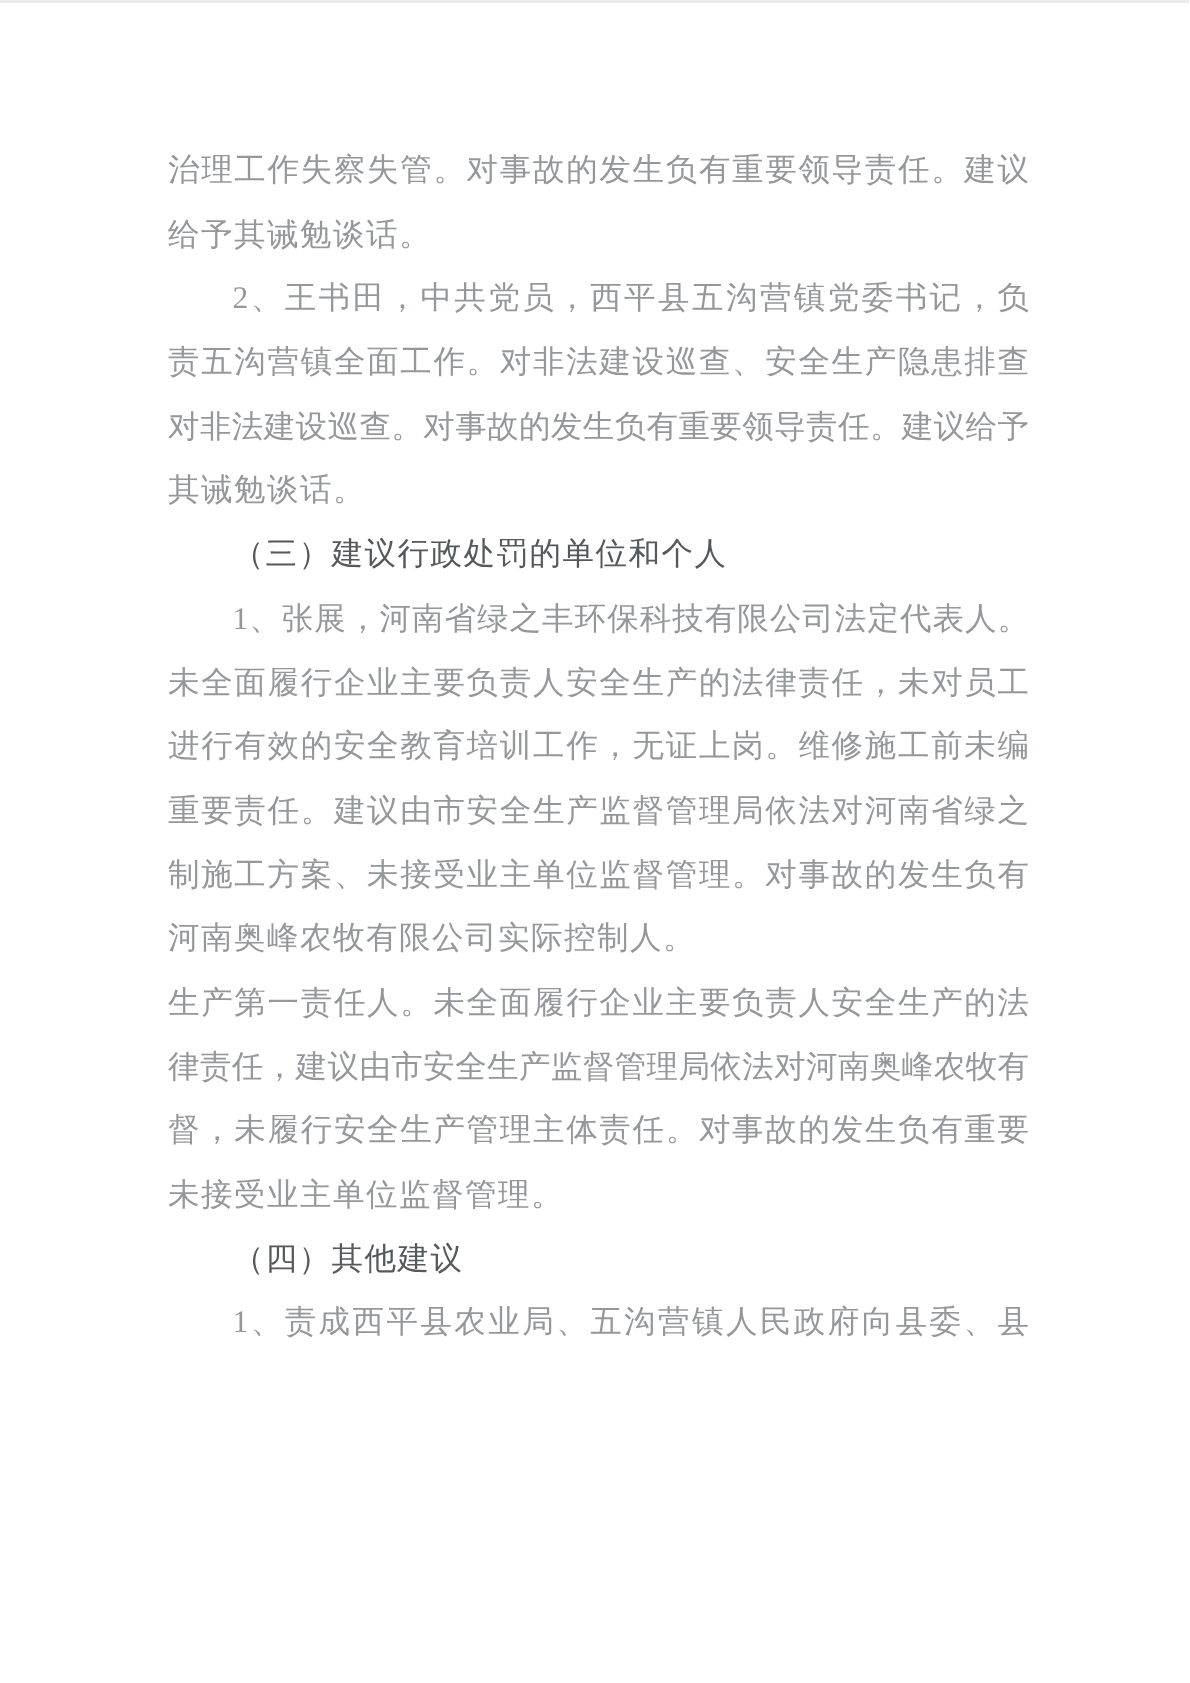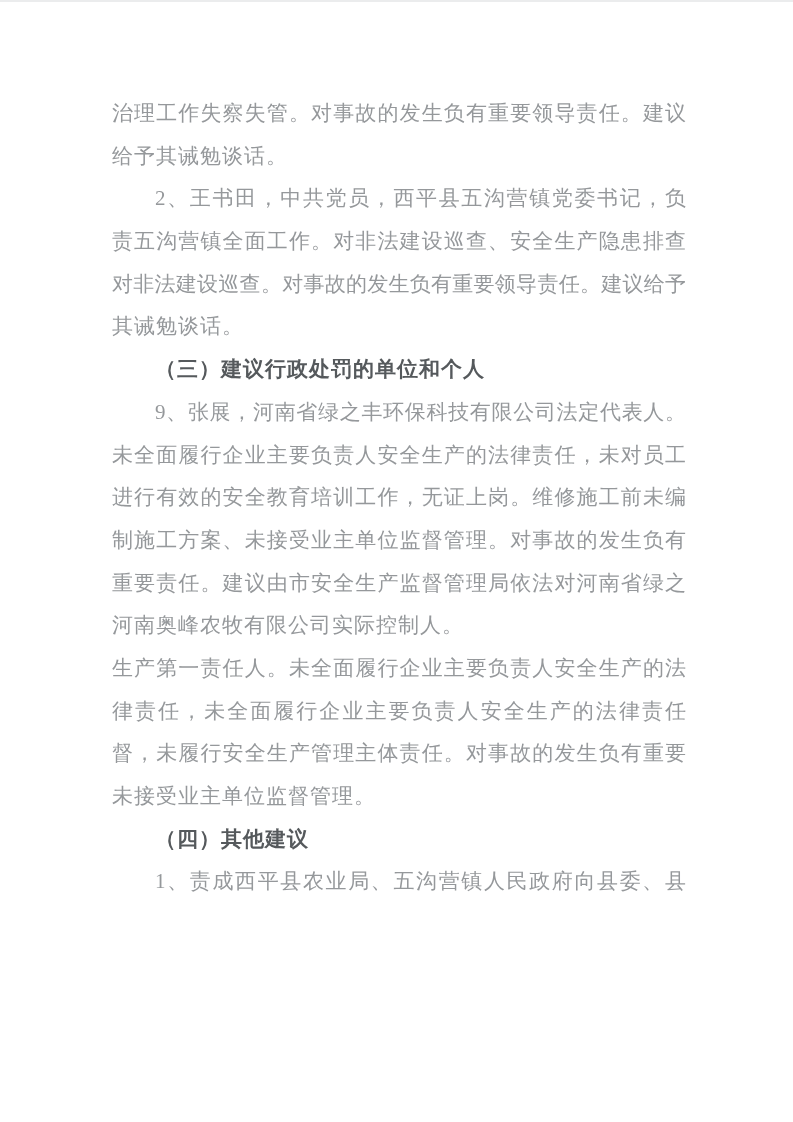--- a/index.html
+++ b/index.html
@@ -42,21 +42,21 @@
   
   .line.fill {
     text-align: justify;
     text-align-last: justify;
     letter-spacing: 0;
   }
   .line.indent {
     text-indent: 43px;
   }
   .block.heading .line {
-    font-weight: bold;
+    font-weight: normal;
     color: #55595c;
   }
 </style>
 </head>
 <body>
 
 <div class="page">
   <div class="page-top-edge"></div>
   <div class="content">
       <div class="block paragraph">
@@ -66,30 +66,30 @@
       <div class="block paragraph">
         <div class="line fill indent">2、王书田，中共党员，西平县五沟营镇党委书记，负</div>
         <div class="line fill">责五沟营镇全面工作。对非法建设巡查、安全生产隐患排查</div>
         <div class="line fill">对非法建设巡查。对事故的发生负有重要领导责任。建议给予</div>
         <div class="line">其诫勉谈话。</div>
       </div>
       <div class="block heading">
         <div class="line indent">（三）建议行政处罚的单位和个人</div>
       </div>
       <div class="block paragraph">
-        <div class="line fill indent">9、张展，河南省绿之丰环保科技有限公司法定代表人。</div>
+        <div class="line fill indent">1、张展，河南省绿之丰环保科技有限公司法定代表人。</div>
         <div class="line fill">未全面履行企业主要负责人安全生产的法律责任，未对员工</div>
         <div class="line fill">进行有效的安全教育培训工作，无证上岗。维修施工前未编</div>
+        <div class="line fill">重要责任。建议由市安全生产监督管理局依法对河南省绿之</div>
         <div class="line fill">制施工方案、未接受业主单位监督管理。对事故的发生负有</div>
-        <div class="line fill">重要责任。建议由市安全生产监督管理局依法对河南省绿之</div>
         <div class="line">河南奥峰农牧有限公司实际控制人。</div>
       </div>
       <div class="block paragraph">
         <div class="line fill">生产第一责任人。未全面履行企业主要负责人安全生产的法</div>
-        <div class="line fill">律责任，未全面履行企业主要负责人安全生产的法律责任</div>
+        <div class="line fill">律责任，建议由市安全生产监督管理局依法对河南奥峰农牧有</div>
         <div class="line fill">督，未履行安全生产管理主体责任。对事故的发生负有重要</div>
         <div class="line">未接受业主单位监督管理。</div>
       </div>
       <div class="block heading">
         <div class="line indent">（四）其他建议</div>
       </div>
       <div class="block paragraph">
         <div class="line fill indent">1、责成西平县农业局、五沟营镇人民政府向县委、县</div>
       </div>
     </div>

